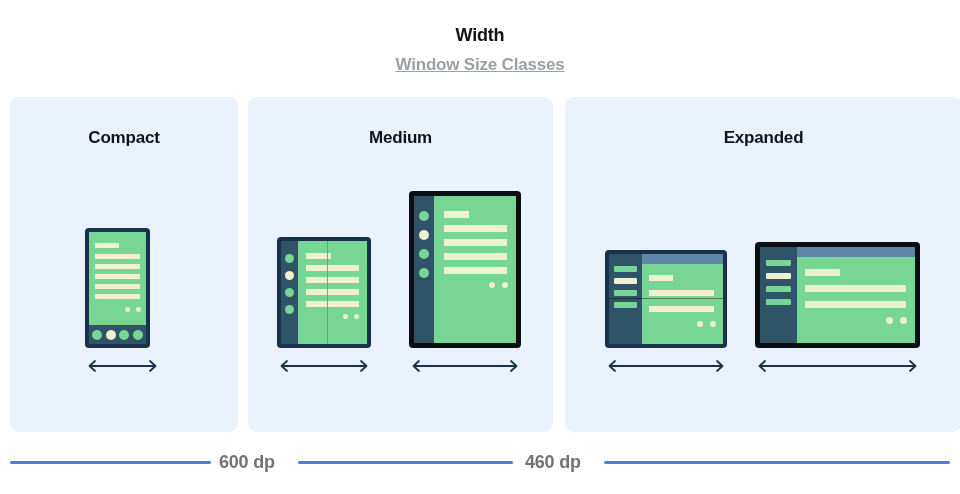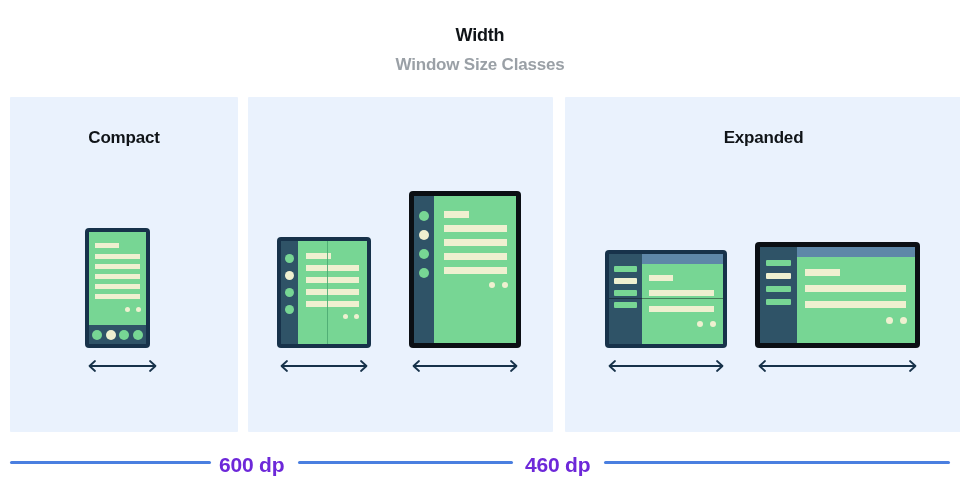--- a/index.html
+++ b/index.html
@@ -12,28 +12,28 @@
   .page { position: relative; width: 960px; height: 494px; background: #ffffff; }
 
   
   .header { position: absolute; left: 0; top: 0; width: 960px; text-align: center; }
   .title {
     font-size: 18px; font-weight: 700; color: #101418;
     letter-spacing: -0.2px; margin-top: 26px; line-height: 1;
   }
   .subtitle {
     font-size: 17px; font-weight: 700; color: #9aa0a6;
-    letter-spacing: -0.2px; margin-top: 12px; line-height: 1;
+    letter-spacing: -0.2px; margin-top: 12px; line-height: 1; text-decoration: underline;
   }
 
   
   .panels { position: absolute; left: 0; top: 97px; width: 960px; height: 335px; }
   .panel {
     position: absolute; top: 0; height: 335px;
-    background: #eaf2fd; border-radius: 1px;
+    background: #eaf2fd; border-radius: 9px;
   }
   .panel-compact  { left: 10px;  width: 228px; }
   .panel-medium   { left: 248px; width: 305px; }
   .panel-expanded { left: 565px; width: 397px; }
 
   .panel-label {
     position: absolute; top: 32px; left: 0; width: 100%;
     text-align: center; font-size: 17px; font-weight: 700;
     color: #101418; letter-spacing: -0.2px; line-height: 1;
   }
@@ -85,22 +85,22 @@
   .bn-dot.active { background: #eff0d0; }
 
   
   .arrow { position: absolute; }
   .arrow svg { display: block; }
 
   
   .rulers { position: absolute; left: 0; top: 440px; width: 960px; height: 54px; }
   .rule-line { position: absolute; height: 3px; background: #4a7fe0; border-radius: 2px; top: 21px; }
   .rule-label {
-    position: absolute; top: 10px; font-size: 21px; font-weight: 700;
-    color: #6d28d9; letter-spacing: -0.2px; line-height: 1.4; white-space: nowrap;
+    position: absolute; top: 10px; font-size: 18px; font-weight: 700;
+    color: #737373; letter-spacing: -0.2px; line-height: 1.4; white-space: nowrap;
   }
 </style>
 </head>
 <body>
 
 <div class="page">
 
   <div class="header">
     <div class="title">Width</div>
     <div class="subtitle">Window Size Classes</div>
@@ -135,20 +135,21 @@
       <div class="arrow" style="left:74px; top:261px;">
         <svg width="77" height="16" viewBox="0 0 77 16">
           <line x1="6" y1="8" x2="71" y2="8" stroke="#17324a" stroke-width="1.8"></line>
           <polyline points="11,3 5.5,8 11,13" fill="none" stroke="#17324a" stroke-width="1.8" stroke-linecap="round" stroke-linejoin="round"></polyline>
           <polyline points="66,3 71.5,8 66,13" fill="none" stroke="#17324a" stroke-width="1.8" stroke-linecap="round" stroke-linejoin="round"></polyline>
         </svg>
       </div>
     </div>
 
     <div class="panel panel-medium">
+      <div class="panel-label">Medium</div>
 
       <div class="device frame-navy" style="left:29px; top:140px; width:94px; height:111px;">
         <div class="screen">
           <div class="rail" style="width:17px; padding-top:13px; gap:8px;">
             <div class="rail-dot" style="width:9px; height:9px;"></div>
             <div class="rail-dot active" style="width:9px; height:9px;"></div>
             <div class="rail-dot" style="width:9px; height:9px;"></div>
             <div class="rail-dot" style="width:9px; height:9px;"></div>
           </div>
           <div class="content">

